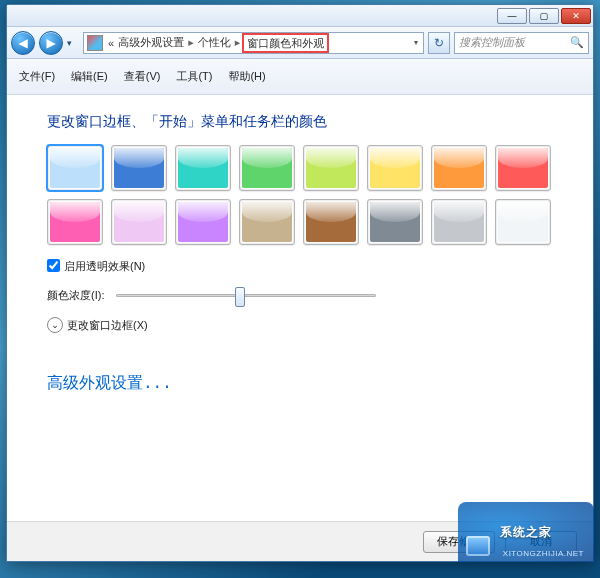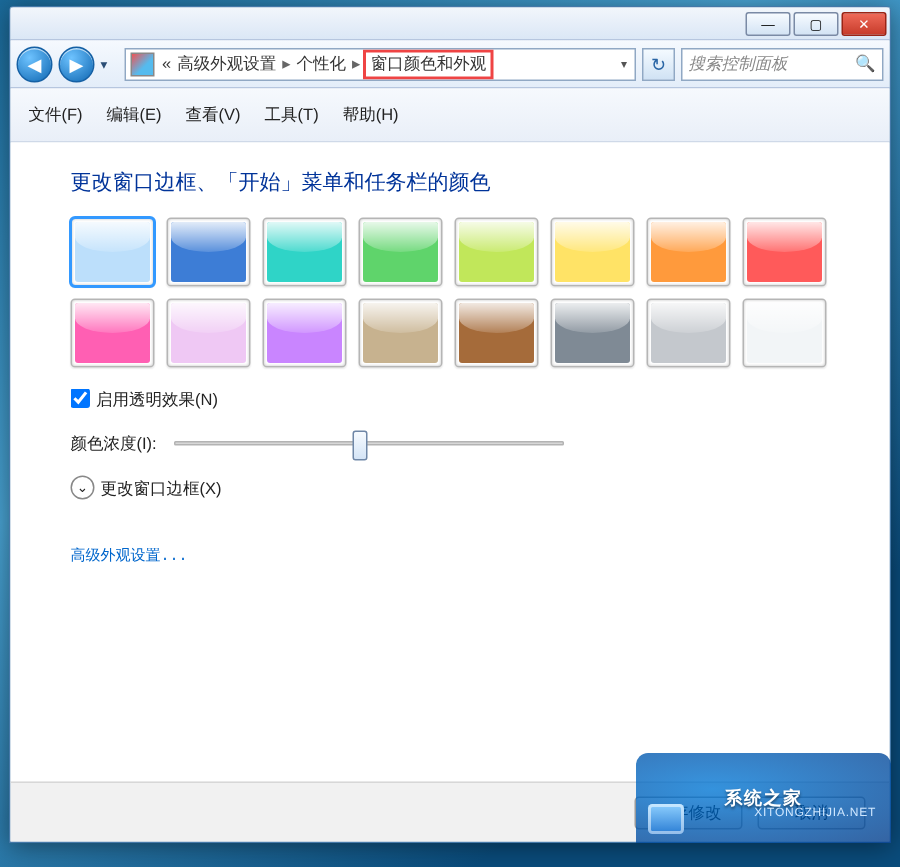--- a/index.html
+++ b/index.html
@@ -36,29 +36,29 @@
 .sw::after { content:""; position:absolute; left:2px; right:2px; top:2px; height:45%; border-radius:2px 2px 50% 50%; background:linear-gradient(rgba(255,255,255,.85),rgba(255,255,255,.15)); }
 .sw.sel { outline:2px solid #3399ff; outline-offset:-1px; border-color:#3399ff; }
 
 .row { font-size:11px; color:#222; margin:8px 0 14px; display:flex; align-items:center; }
 .row label { display:flex; align-items:flex-start; gap:4px; }
 .cbox { width:13px; height:13px; }
 .row .lbl { margin-right:6px; }
 .slider-track { flex:0 0 260px; height:3px; background:#d7d7d7; border:1px solid #b3b3b3; position:relative; border-radius:1px; margin-left:6px;}
 .slider-thumb { position:absolute; top:-8px; left:118px; width:10px; height:20px; background:linear-gradient(#f7fbff,#d4e4f6); border:1px solid #6f87a7; border-radius:2px; }
 .expander { width:16px; height:16px; border:1px solid #888; border-radius:50%; display:inline-flex; align-items:center; justify-content:center; font-size:9px; margin-right:4px; background:#fff;}
-.link { color:#0066cc; font-size:10px; margin-top:16px; display:inline-block;font-family:Liberation Mono, monospace; }
+.link { color:#0066cc; font-size:16px; margin-top:26px; display:inline-block;font-family:Liberation Mono, monospace; }
 
 .footer { height:40px; background:#f1f1f1; border-top:1px solid #d7d7d7; display:flex; justify-content:flex-end; align-items:center; gap:10px; padding:0 16px; }
 .btn { min-width:72px; height:22px; background:linear-gradient(#fdfdfd,#e3e3e3); border:1px solid #9a9a9a; border-radius:3px; font-size:11px; padding:0 10px; }
 
-.watermark { position:absolute; right:6px; bottom:16px; width:170px; height:60px; pointer-events:none; display:flex; align-items:center; justify-content:center; }
+.watermark { position:absolute; right:6px; bottom:16px; width:136px; height:60px; pointer-events:none; display:flex; align-items:center; justify-content:center; }
 .watermark .wm-bg { position:absolute; inset:0; background:radial-gradient(ellipse at 30% 40%, rgba(0,120,215,.85), rgba(0,60,140,.85)); border-radius:8px 8px 0 0; opacity:.92; }
 .watermark .wm-txt { position:relative; color:#fff; font-size:12px; font-weight:bold; letter-spacing:1px; text-shadow:0 1px 2px rgba(0,0,0,.5); }
-.watermark .wm-sub { position:absolute; bottom:16px; right:10px; color:#cfe7ff; font-size:8px; letter-spacing:.5px;}
+.watermark .wm-sub { position:absolute; bottom:4px; right:10px; color:#cfe7ff; font-size:8px; letter-spacing:.5px;}
 .watermark .wm-ico { position:absolute; left:8px; bottom:6px; width:24px; height:20px; background:linear-gradient(#8fd0ff,#2a7dd4); border-radius:3px; box-shadow:0 0 0 2px rgba(255,255,255,.5) inset;}
 </style>
 </head>
 <body>
 
 <div class="win">
 
   <div class="titlebar">
     <div class="tb-btn">—</div>
     <div class="tb-btn">▢</div>

